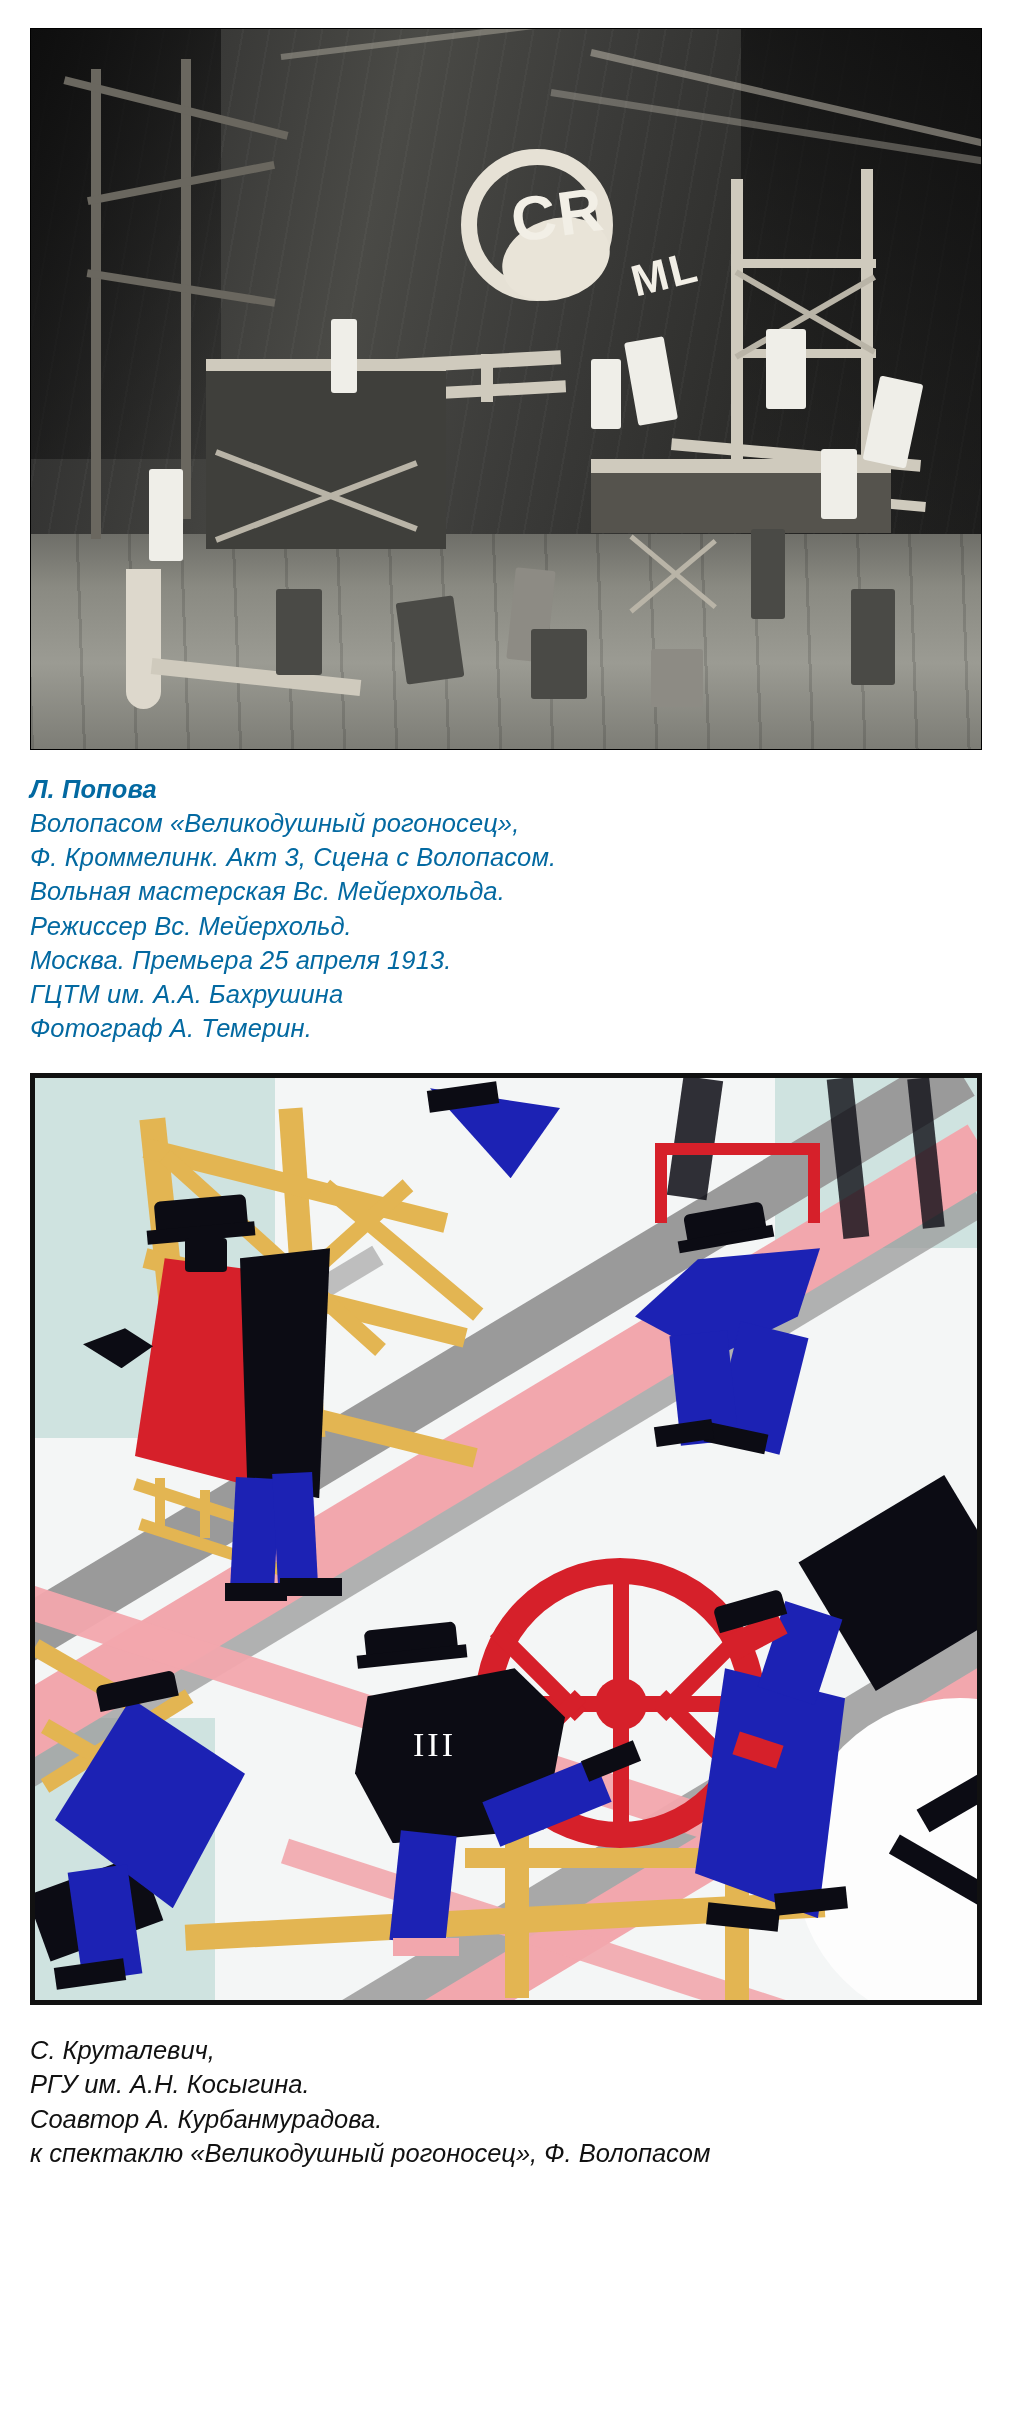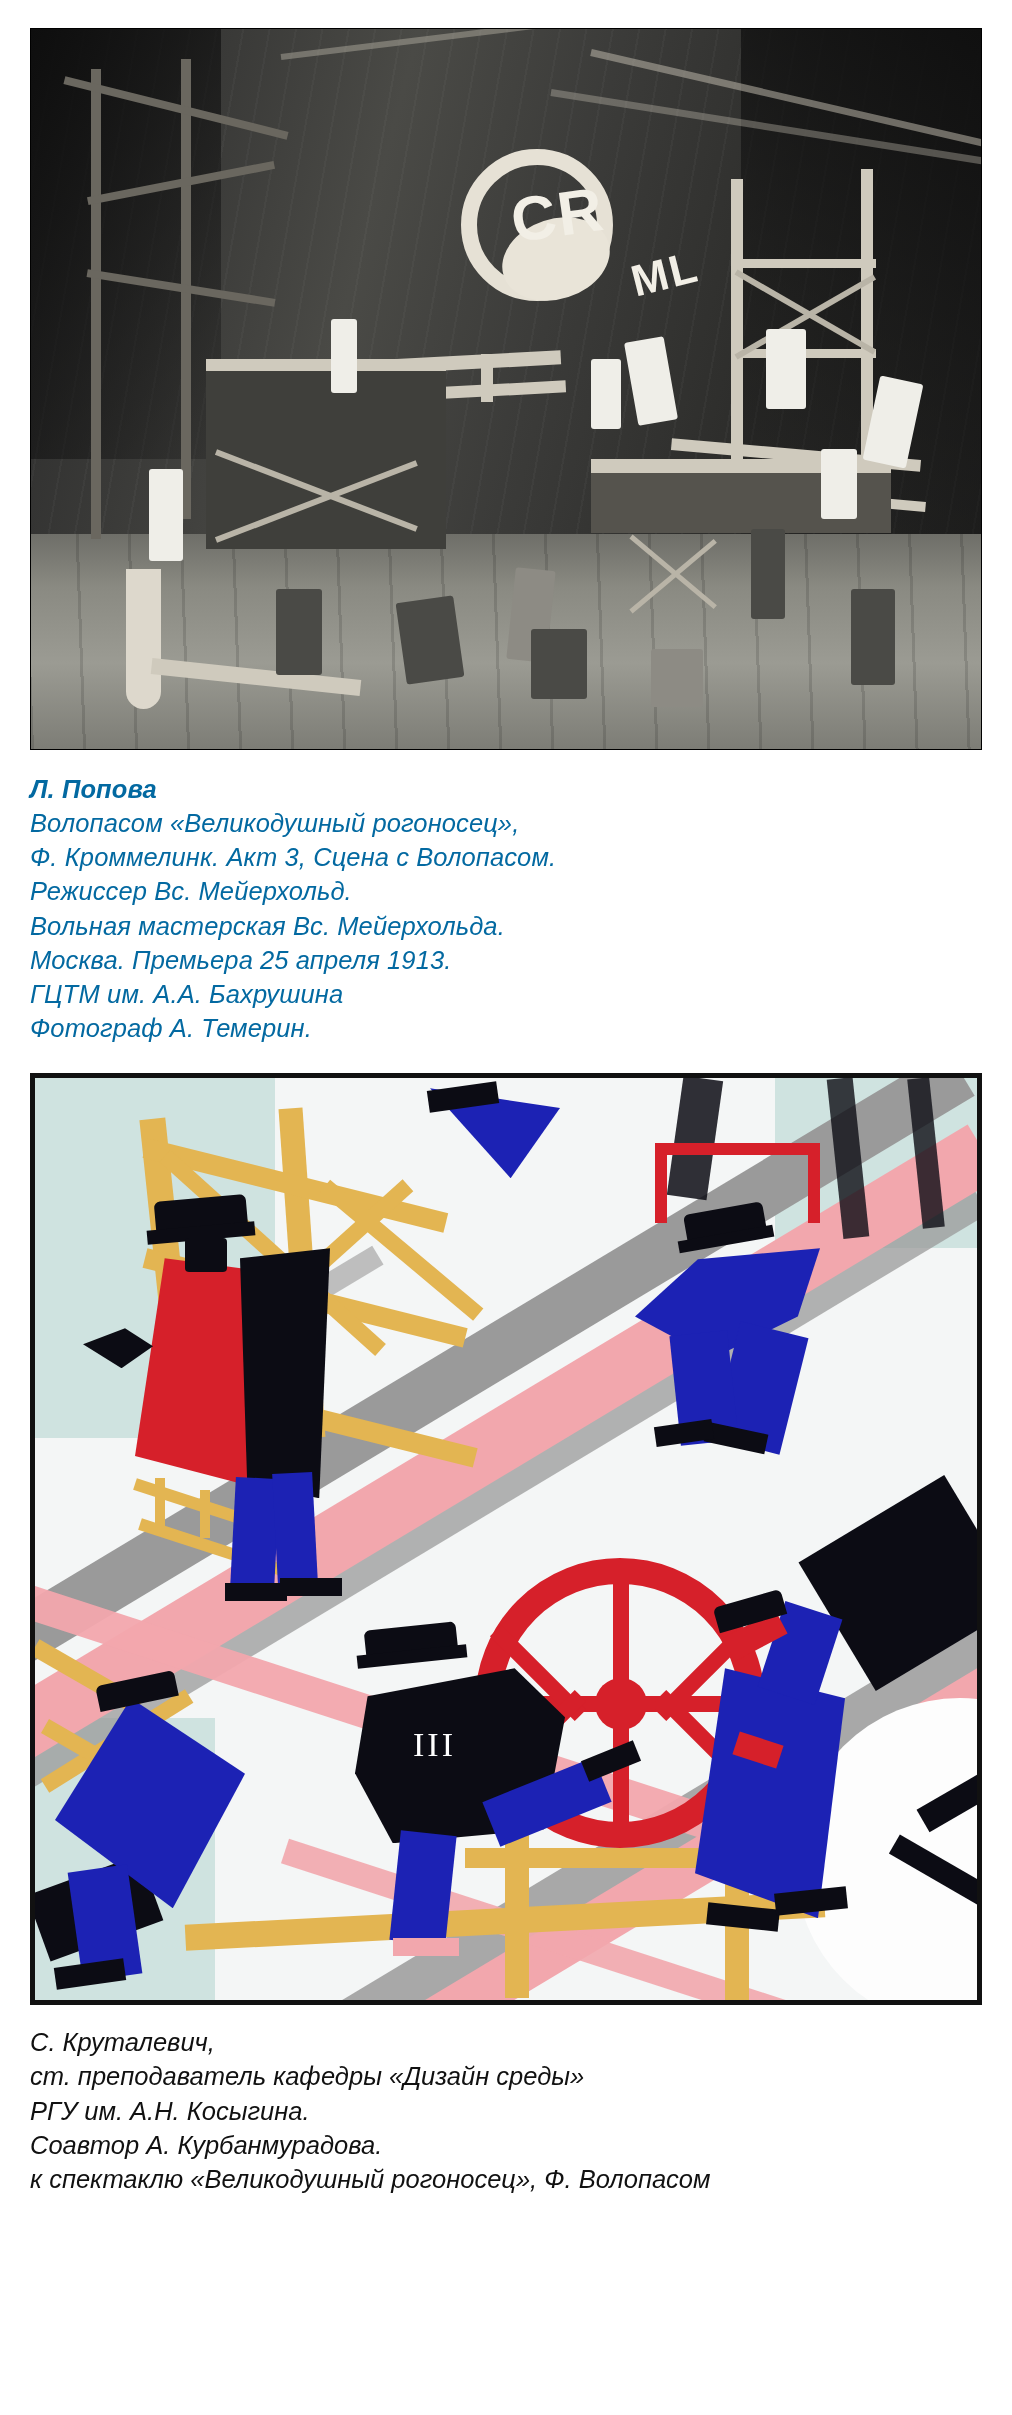--- a/index.html
+++ b/index.html
@@ -99,21 +99,21 @@
   .gbar{position:absolute;background:#9a9a9a;}
   .pbar{position:absolute;background:#f2a7ad;}
   .ywood{position:absolute;background:#e3b552;}
   .blk{position:absolute;background:#0c0c14;}
   .blu{position:absolute;background:#1c22b4;}
   .red{position:absolute;background:#d6202a;}
   .pale{position:absolute;background:#cfe3e0;}
 
   
   .caption2{
-    margin-top:20px;
+    margin-top:28px;
     font-style:italic;
     font-size:25.5px;
     line-height:1.34;
     color:#111;
   }
 </style>
 </head>
 <body>
 
 <div class="page">
@@ -181,22 +181,22 @@
     <div class="figure" style="left:735px;top:300px;width:40px;height:80px;"></div>
     <div class="figure" style="left:840px;top:350px;width:44px;height:86px;transform:rotate(12deg);"></div>
     <div class="figure" style="left:790px;top:420px;width:36px;height:70px;"></div>
     <div class="figure" style="left:560px;top:330px;width:30px;height:70px;"></div>
   </div>
 
   <div class="caption">
     <div class="lead line">Л. Попова</div>
     <div class="line">Волопасом «Великодушный рогоносец»,</div>
     <div class="line">Ф. Кроммелинк. Акт 3, Сцена с Волопасом.</div>
+    <div class="line">Вольная мастерская Вс. Мейерхольда.</div>
     <div class="line">Режиссер Вс. Мейерхольд.</div>
-    <div class="line">Вольная мастерская Вс. Мейерхольда.</div>
     <div class="line">Москва. Премьера 25 апреля 1913.</div>
     <div class="line">ГЦТМ им. А.А. Бахрушина</div>
     <div class="line">Фотограф А. Темерин.</div>
   </div>
 
   <div class="render">
 
     <div class="rw" style="left:0;top:0;width:100%;height:100%;background:#f4f6f6;"></div>
     <div class="pale" style="left:0;top:0;width:240px;height:360px;"></div>
     <div class="pale" style="left:0;top:640px;width:180px;height:290px;"></div>
@@ -304,19 +304,18 @@
 
     <div class="blu" style="left:20px;top:620px;width:190px;height:210px;clip-path:polygon(40% 0,100% 36%,62% 100%,0 58%);"></div>
     <div class="blk" style="left:62px;top:600px;width:80px;height:26px;border-radius:6px 6px 0 0;transform:rotate(-12deg);"></div>
     <div class="blu" style="left:40px;top:790px;width:60px;height:110px;transform:rotate(-8deg);"></div>
     <div class="blk" style="left:20px;top:885px;width:70px;height:22px;transform:rotate(-8deg);"></div>
 
   </div>
 
   <div class="caption2">
     <div class="lead line">С. Круталевич,</div>
-    <div class="line">ст. преподаватель кафедры «Дизайн среды»</div>
     <div class="line">РГУ им. А.Н. Косыгина.</div>
     <div class="line">Соавтор А. Курбанмурадова.</div>
     <div class="line">к спектаклю «Великодушный рогоносец», Ф. Волопасом</div>
   </div>
 
 </div>
 
 </body></html>

